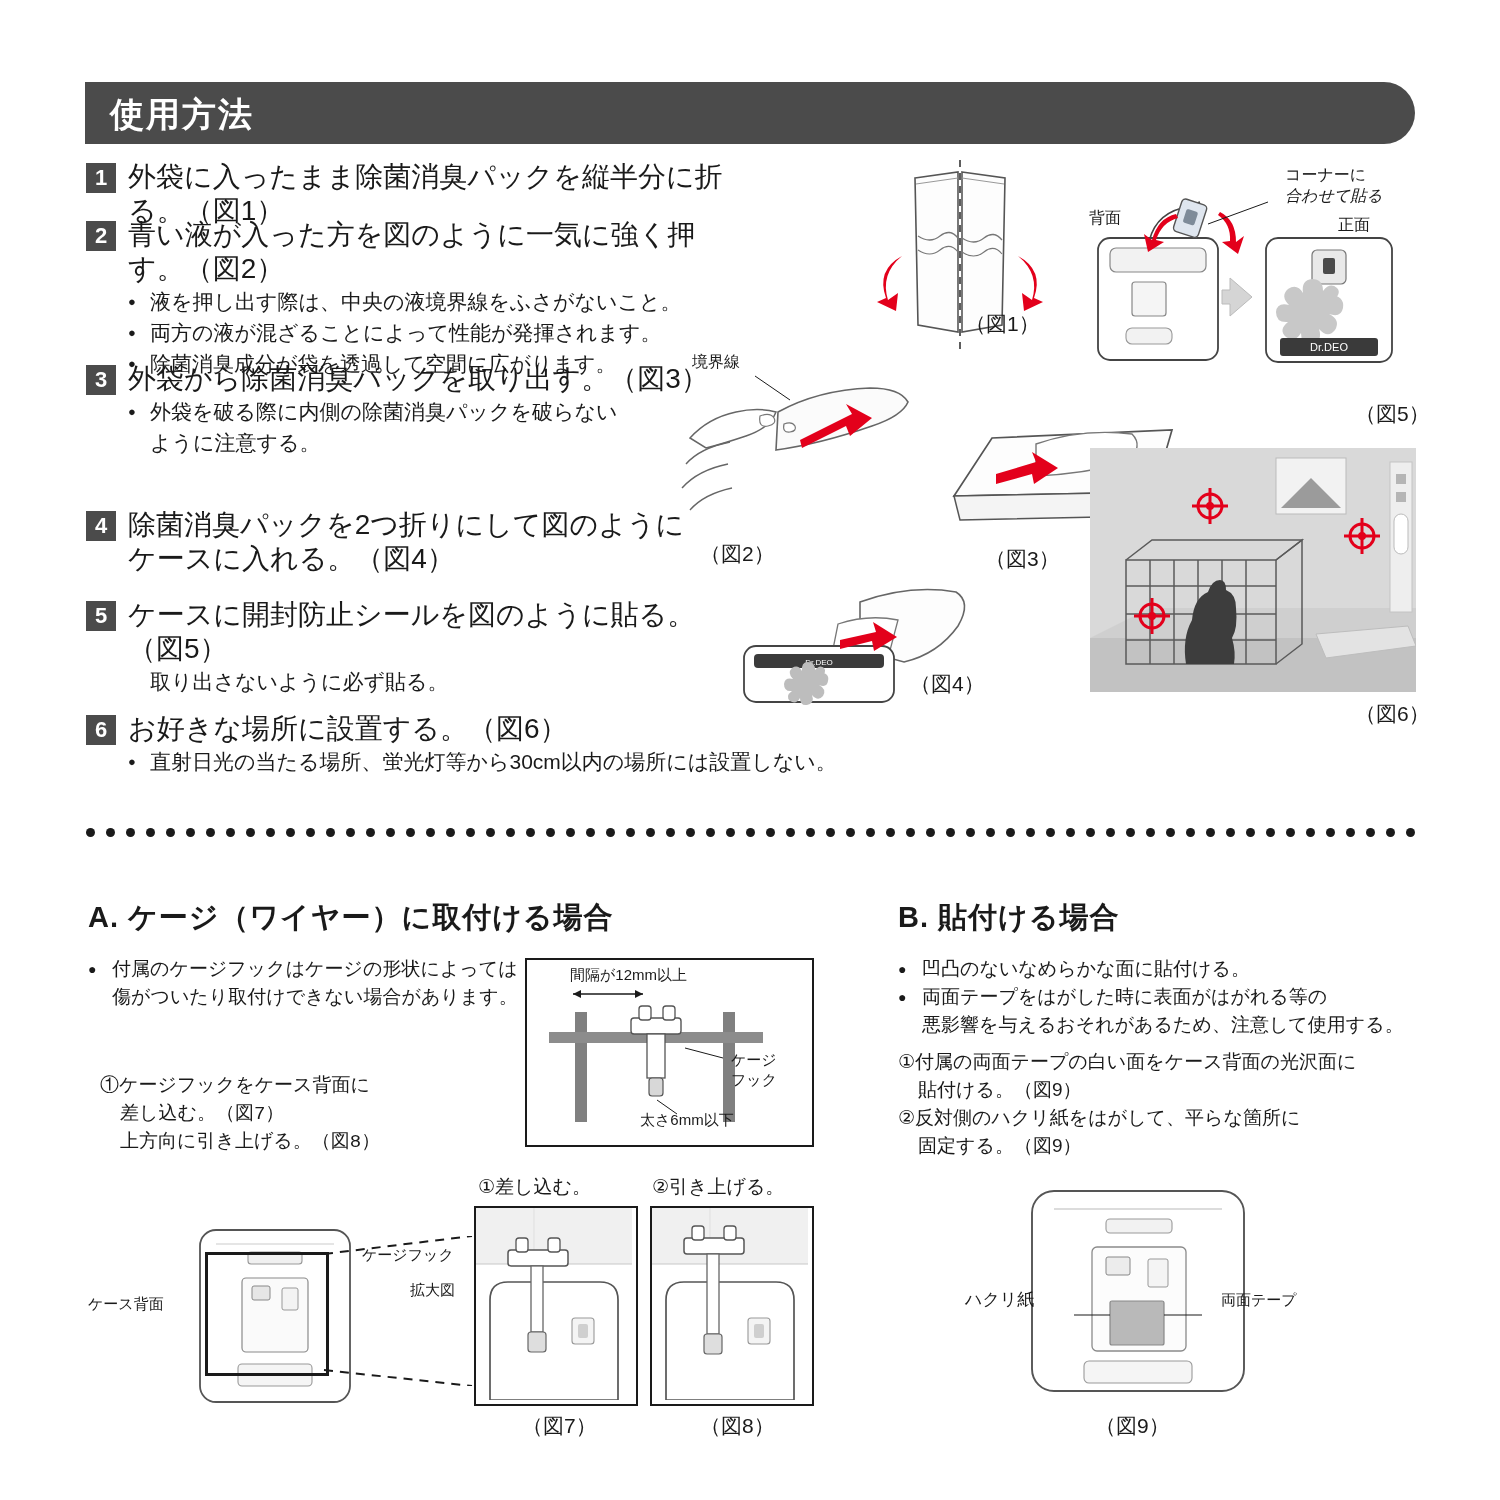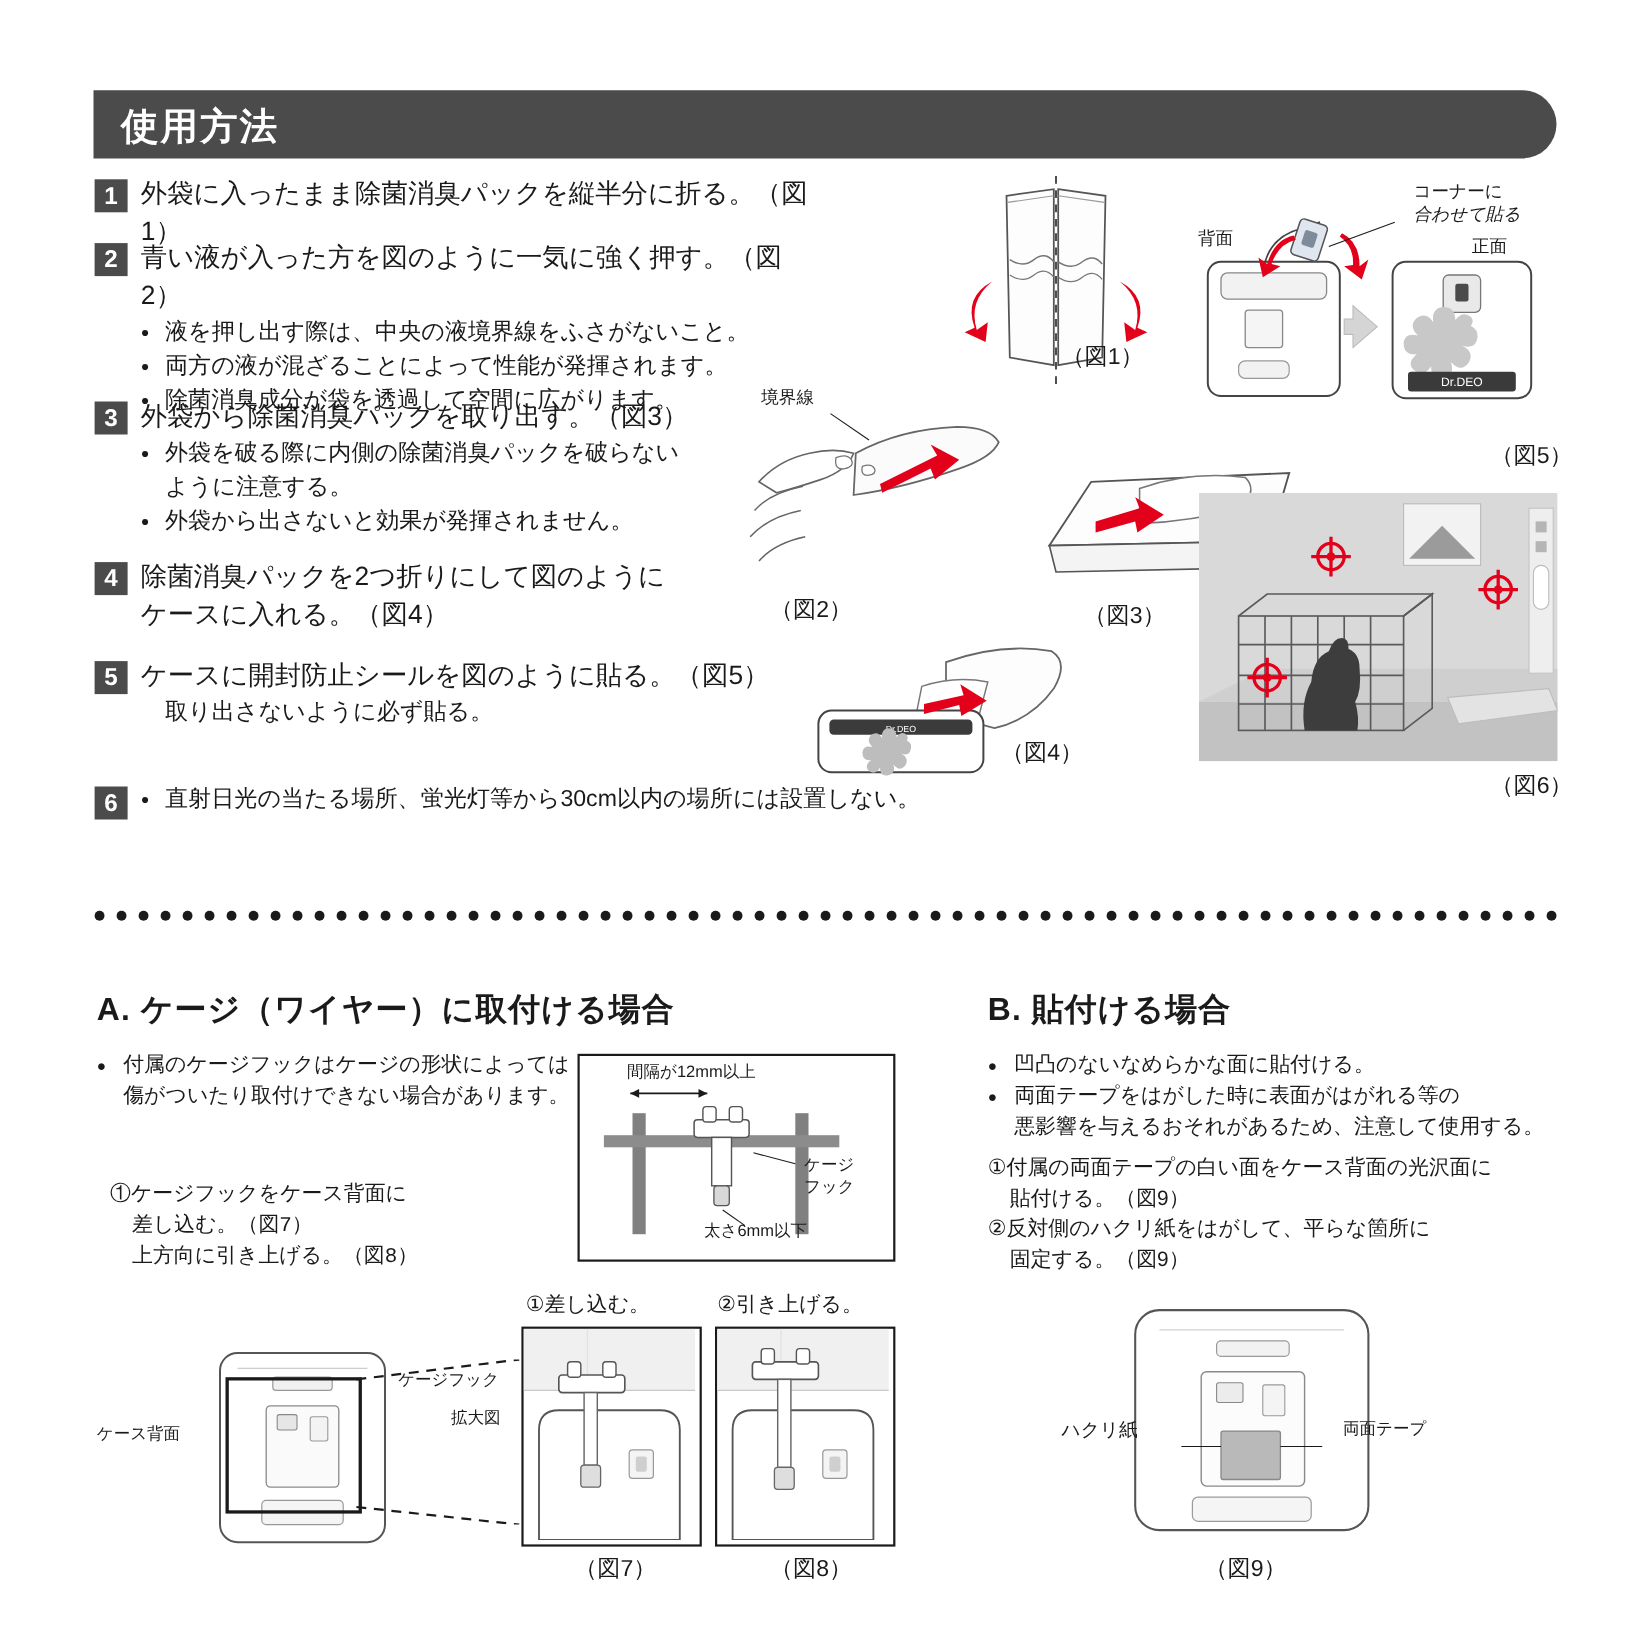--- a/index.html
+++ b/index.html
@@ -25,21 +25,21 @@
 
   
   .steps{position:absolute;left:86px;top:160px;width:660px;}
   .step{position:relative;margin-bottom:4px;}
   .step-num{
     position:absolute;left:0;top:3px;
     width:30px;height:30px;background:#4b4b4b;color:#fff;
     font-size:22px;font-weight:bold;text-align:center;line-height:30px;
   }
   .step-body{margin-left:42px;}
-  .step-title{font-size:24px;line-height:34px;font-weight:500;letter-spacing:0px;}
+  .step-title{font-size:28px;line-height:34px;font-weight:500;letter-spacing:0px;}
   .bullets{margin:0;padding:0;list-style:none;}
   .bullets li{
     font-size:21px;line-height:30px;position:relative;padding-left:22px;margin-top:1px;
   }
   .bullets li::before{
     content:"●";position:absolute;left:0;top:0;font-size:13px;line-height:30px;
   }
   .bullets li.cont{padding-left:22px;}
   .bullets li.cont::before{content:"";}
 
@@ -102,21 +102,20 @@
       </div>
     </div>
 
     <div class="step" style="height:142px;">
       <div class="step-num">3</div>
       <div class="step-body">
         <div class="step-title">外袋から除菌消臭パックを取り出す。（図3）</div>
         <ul class="bullets">
           <li>外袋を破る際に内側の除菌消臭パックを破らない</li>
           <li class="cont">ように注意する。</li>
-          <li>外袋から出さないと効果が発揮されません。</li>
         </ul>
       </div>
     </div>
 
     <div class="step" style="height:86px;">
       <div class="step-num">4</div>
       <div class="step-body">
         <div class="step-title">除菌消臭パックを2つ折りにして図のように</div>
         <div class="step-title">ケースに入れる。（図4）</div>
       </div>
@@ -128,20 +127,21 @@
         <div class="step-title">ケースに開封防止シールを図のように貼る。（図5）</div>
         <ul class="bullets">
           <li class="cont">取り出さないように必ず貼る。</li>
         </ul>
       </div>
     </div>
 
     <div class="step" style="height:80px;">
       <div class="step-num">6</div>
       <div class="step-body" style="width:860px;">
+        <div class="step-title">お好きな場所に設置する。（図6）</div>
         <ul class="bullets">
           <li>直射日光の当たる場所、蛍光灯等から30cm以内の場所には設置しない。</li>
         </ul>
       </div>
     </div>
   </div>
 
   <svg style="position:absolute;left:830px;top:160px;" width="260" height="200" viewBox="0 0 260 200">
     <line x1="130" y1="0" x2="130" y2="190" stroke="#1a1a1a" stroke-width="1.4" stroke-dasharray="7 6"></line>
     <path d="M85 18 L128 12 L128 172 L88 165 Z" fill="#fdfdfd" stroke="#555" stroke-width="1.6"></path>

